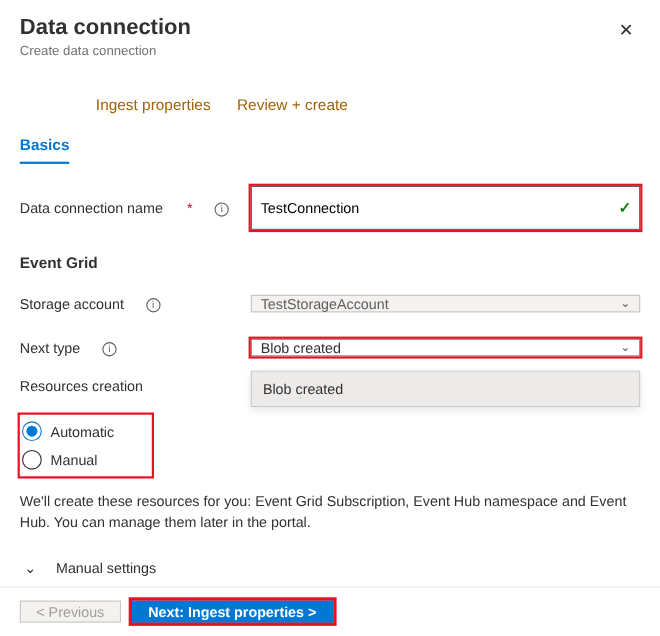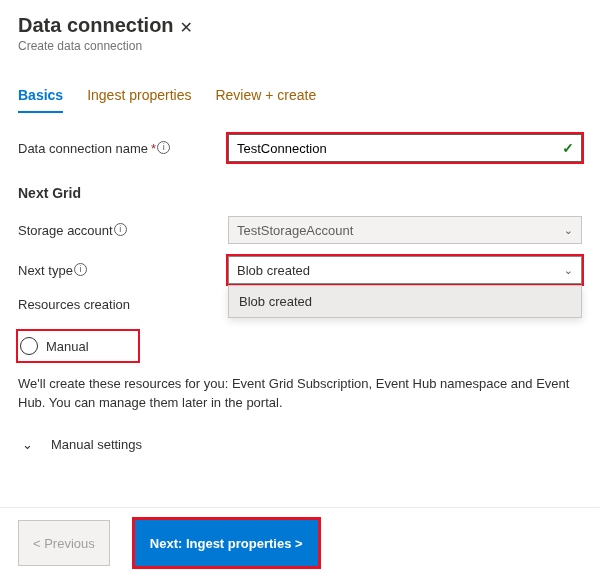--- a/index.html
+++ b/index.html
@@ -7,39 +7,39 @@
   body {
     font-family: "Segoe UI", -apple-system, BlinkMacSystemFont, sans-serif;
     font-size: 13px;
     color: #323130;
     width: 600px;
     height: 578px;
     position: relative;
     background: #fff;
   }
   .panel { padding: 14px 18px 0 18px; }
-  .header-row { display:flex; justify-content:flex-start; align-items:flex-start; }
+  .header-row { display:flex; justify-content:space-between; align-items:flex-start; }
   .title { font-size: 20px; font-weight: 600; color:#323130; }
   .subtitle { font-size: 12px; color:#737373; margin-top:2px; }
   .close-btn { font-size:16px; color:#323130; cursor:pointer; padding:4px 6px; }
   .tabs { display:flex; gap:24px; margin-top:28px; border-bottom: none; }
   .tab { font-size:14px; padding: 6px 0 8px 0; cursor:pointer; color:#a16207; }
-  .tab.active { color:#0078d4; font-weight:600; border-bottom:2px solid #0078d4; }
+  .tab.active { color:#0078d4; font-weight:600; border-bottom:2px solid #0078d4;margin-top:36px; }
   .form { margin-top:20px; }
   .row { display:flex; align-items:center; margin-bottom:10px; min-height:30px; }
-  .label-col { width:210px; display:flex; align-items:flex-start; gap:1px; font-size:13px; color:#323130; }
+  .label-col { width:210px; display:flex; align-items:flex-end; gap:20px; font-size:13px; color:#323130; }
   .req { color:#a4262c; margin-left:2px; }
   .info-icon { width:13px; height:13px; border:1px solid #605e5c; border-radius:50%; display:inline-flex; align-items:center; justify-content:center; font-size:9px; color:#605e5c; line-height:1; }
   .field-col { flex:1; position:relative; }
   .text-input {
-    width:100%; height:28px; padding:0 28px 0 8px;
+    width:100%; height:40px; padding:0 28px 0 8px;
     border:1px solid #605e5c; font-size:13px; background:#fff;
   }
   .select {
-    width:100%; height:28px; padding:0 28px 0 8px;
+    width:100%; height:16px; padding:0 28px 0 8px;
     border:1px solid #8a8886; font-size:13px; background:#fff;
     display:flex; align-items:center; cursor:pointer; position:relative;
   }
   .select.disabled { background:#f3f2f1; color:#605e5c; border-color:#c8c6c4; }
   .chevron { position:absolute; right:8px; top:50%; transform:translateY(-50%); font-size:11px; color:#605e5c; pointer-events:none; }
   .check { position:absolute; right:8px; top:50%; transform:translateY(-50%); color:#107c10; font-size:14px; font-weight:bold; }
   .hl-red { outline:2px solid #e81123; outline-offset:0; }
   .section-head { font-weight:600; font-size:14px; margin-top:22px; margin-bottom:14px; }
   .dropdown-panel {
     position:absolute; left:0; right:0; top:29px;
@@ -57,23 +57,23 @@
   .radio-inner { width:10px; height:10px; border-radius:50%; background:#0078d4; display:none; }
   .radio-row.checked .radio-inner { display:block; }
   .helper { font-size:13px; color:#323130; margin-top:14px; line-height:1.45; }
   .filter-row { display:flex; align-items:center; gap:18px; margin-top:18px; cursor:pointer; padding:6px 4px; }
   .filter-row .chev { font-size:13px; color:#323130; }
   .footer {
     position:absolute; left:0; right:0; bottom:0;
     border-top:1px solid #edebe9;
     padding:12px 18px; display:flex; gap:10px; background:#fff;
   }
-  .btn { height:46px; padding:0 14px; font-size:13px; border:1px solid #8a8886; background:#fff; cursor:pointer; display:inline-flex; align-items:center; }
+  .btn { height:20px; padding:0 14px; font-size:13px; border:1px solid #8a8886; background:#fff; cursor:pointer; display:inline-flex; align-items:center; }
   .btn.disabled { color:#a19f9d; border-color:#c8c6c4; background:#f3f2f1; cursor:default; }
-  .btn.primary { background:#0078d4; color:#fff; border-color:#0078d4; font-weight:600;margin-left:15px; }
+  .btn.primary { background:#0078d4; color:#fff; border-color:#0078d4; font-weight:600; }
   .btn.primary.hl-red { outline:3px solid #e81123; outline-offset:0; }
 </style>
 </head>
 <body>
 
 <div class="panel">
   <div class="header-row">
     <div>
       <div class="title">Data connection</div>
       <div class="subtitle">Create data connection</div>
@@ -96,21 +96,21 @@
         <span>Data connection name</span>
         <span class="req">*</span>
         <span class="info-icon">i</span>
       </div>
       <div class="field-col">
         <input class="text-input hl-red" type="text" value="TestConnection" style="">
         <span class="check">✓</span>
       </div>
     </div>
 
-    <div class="section-head">Next Grid</div>
+    <div class="section-head">Event Grid</div>
 
     <div class="row">
       <div class="label-col">
         <span>Storage account</span>
         <span class="info-icon">i</span>
       </div>
       <div class="field-col">
         <div class="select disabled">
           <span>TestStorageAccount</span>
           <span class="chevron">⌄</span>
@@ -131,20 +131,26 @@
         <div class="dropdown-panel">
           <div class="dropdown-item sel">Blob created</div>
         </div>
       </div>
     </div>
 
     <div class="row" style="margin-top:8px; align-items:flex-start;">
       <div class="label-col" style="padding-top:2px;">Resources creation</div>
     </div>
     <div class="radio-group hl-red" style="margin-top:-4px;">
+      <div class="radio-row checked">
+        <span class="radio-outer">
+            <span class="radio-inner"></span>
+          </span>
+        <span>Automatic</span>
+      </div>
       <div class="radio-row">
         <span class="radio-outer"></span>
         <span>Manual</span>
       </div>
     </div>
 
     <div class="helper">We'll create these resources for you: Event Grid Subscription, Event Hub namespace and Event Hub. You can manage them later in the portal.</div>
 
     <div class="filter-row">
       <span class="chev">⌄</span>

